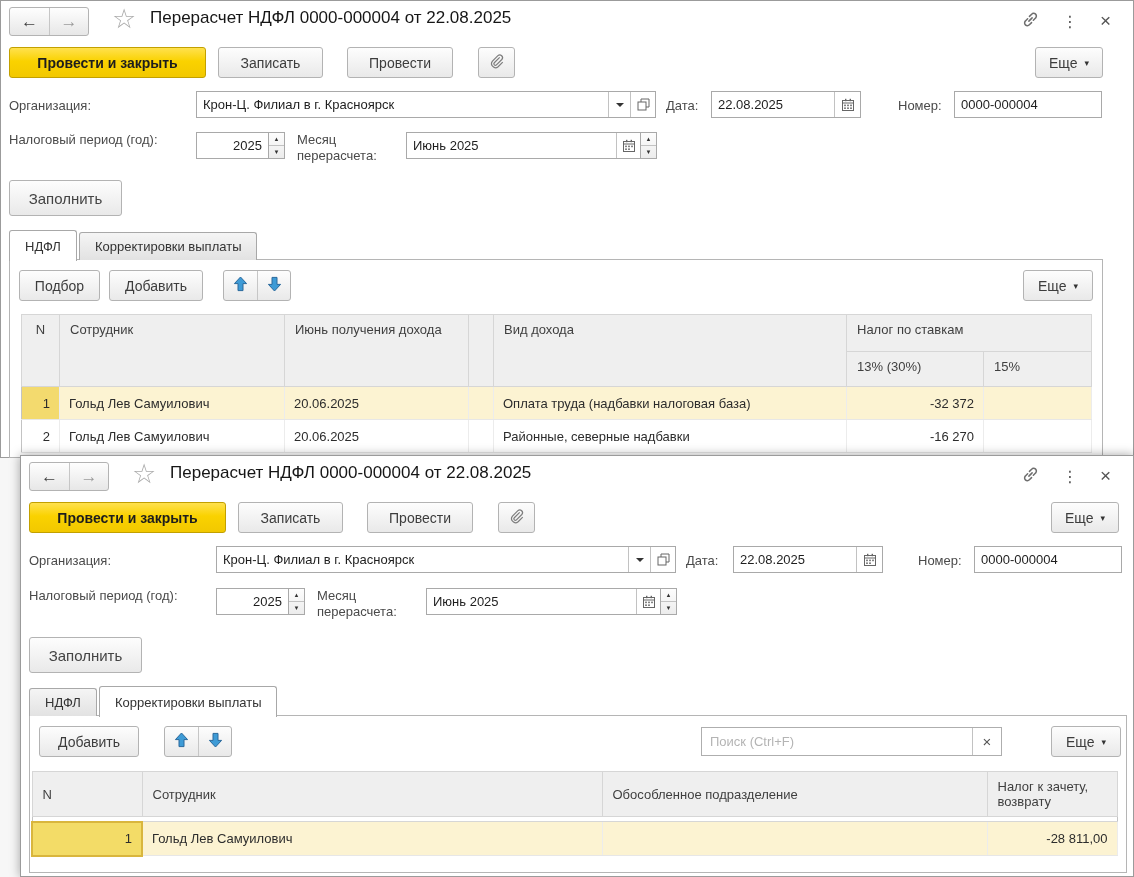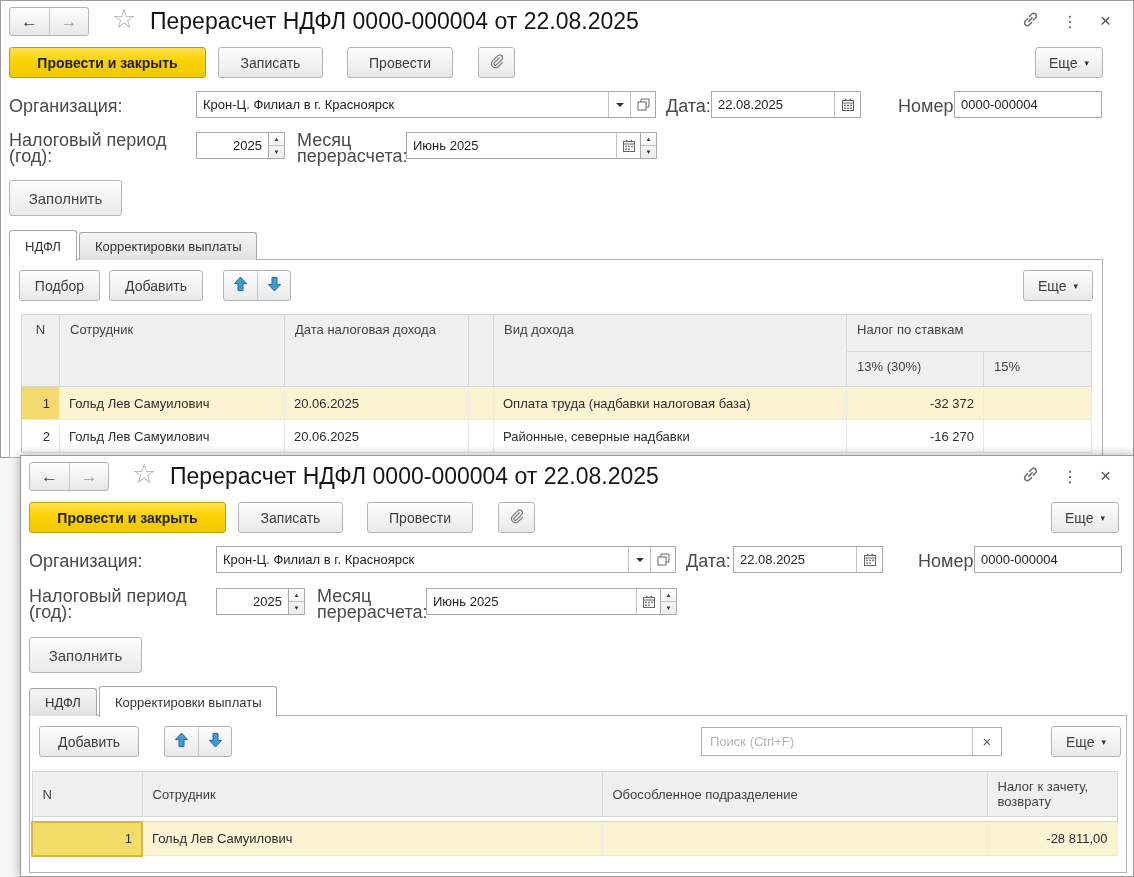--- a/index.html
+++ b/index.html
@@ -16,37 +16,37 @@
 
   
   .navgrp { position:absolute; left:8px; top:6px; display:flex;
             border:1px solid #b3b3b3; border-radius:3px;
             background:linear-gradient(#fefefe,#e7e7e7); }
   .navbtn { width:39px; height:27px; display:flex; align-items:center;
             justify-content:center; font-size:17px; cursor:default; }
   .navbtn.back { color:#3f3f3f; }
   .navbtn.fwd  { color:#9a9a9a; border-left:1px solid #c6c6c6; }
   .star { position:absolute; left:111px; top:2px; font-size:27px; color:#ababab; }
-  .wtitle { position:absolute; left:149px; top:7px; font-size:23px; color:#161616; white-space:nowrap; }
+  .wtitle { position:absolute; left:149px; top:7px; font-size:17px; color:#161616; white-space:nowrap; }
   .sysicons { position:absolute; top:9px; right:22px; display:flex; gap:22px; align-items:center; }
   .sysicons .kebab { font-size:16px; color:#555; letter-spacing:0; }
   .sysicons .closeic { font-size:19px; color:#555; line-height:18px; }
 
   
   .btn { position:absolute; height:31px; display:flex; align-items:center;
          justify-content:center; padding:0 12px; border:1px solid #b3b3b3;
          border-radius:3px; background:linear-gradient(#fdfdfd,#e9e9e9);
          color:#3d3d3d; font-size:14px; white-space:nowrap; cursor:default; }
   .btn.primary { background:linear-gradient(#ffe14e,#fad200 45%,#f2c800);
                  border-color:#c2a000; color:#1d1d1d; font-weight:700; }
   .btn .dArrow { font-size:9px; margin-left:7px; color:#333; }
   .btn.big { font-size:15px; height:36px; color:#444; }
 
   
-  .lbl { position:absolute; color:#4a4a4a; font-size:18px; line-height:16px; }
+  .lbl { position:absolute; color:#4a4a4a; font-size:13px; line-height:16px; }
   .fld { position:absolute; height:27px; border:1px solid #a9a9a9; background:#fff;
          display:flex; align-items:stretch; }
   .fld .val { flex:1; display:flex; align-items:center; padding:0 6px;
               white-space:nowrap; overflow:hidden; color:#1e1e1e; }
   .fld .val.right { justify-content:flex-end;text-align:center; }
   .fld .seg { display:flex; align-items:center; justify-content:center;
               border-left:1px solid #c2c2c2; }
   .tri { width:0; height:0; border:4px solid transparent; border-top-color:#333;
          margin-top:4px; }
   .spin { position:absolute; width:16px; height:27px; border:1px solid #a9a9a9;
@@ -257,21 +257,21 @@
         <col style="width:184px">
         <col style="width:25px">
         <col style="width:353px">
         <col style="width:137px">
         <col style="width:108px">
     </colgroup>
     <thead>
       <tr style="height:37px;">
         <th rowspan="2" style="text-align:center;padding:7px 4px;">N</th>
         <th rowspan="2">Сотрудник</th>
-        <th rowspan="2">Дата налоговая дохода</th>
+        <th rowspan="2">Июнь получения дохода</th>
         <th rowspan="2"></th>
         <th rowspan="2">Вид дохода</th>
         <th colspan="2">Налог по ставкам</th>
       </tr>
       <tr style="height:35px;">
         <th>13% (30%)</th>
         <th>15%</th>
       </tr>
     </thead>
     <tbody>

